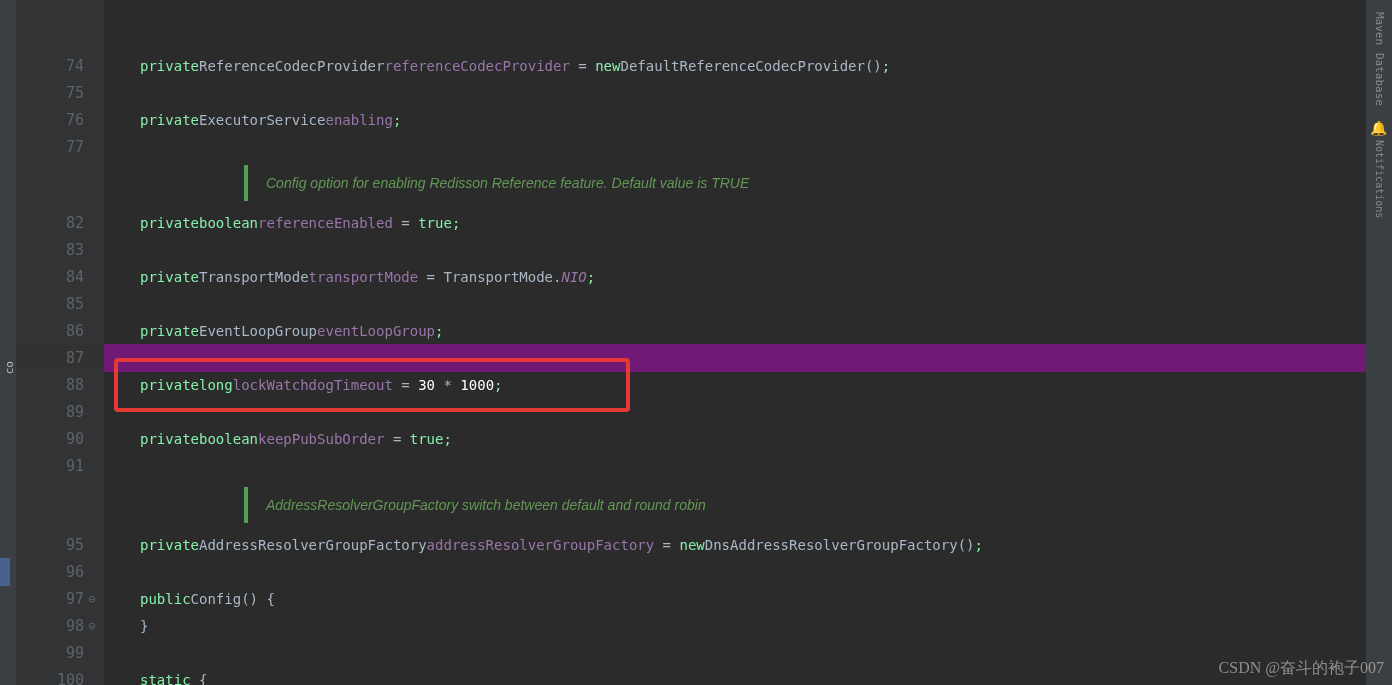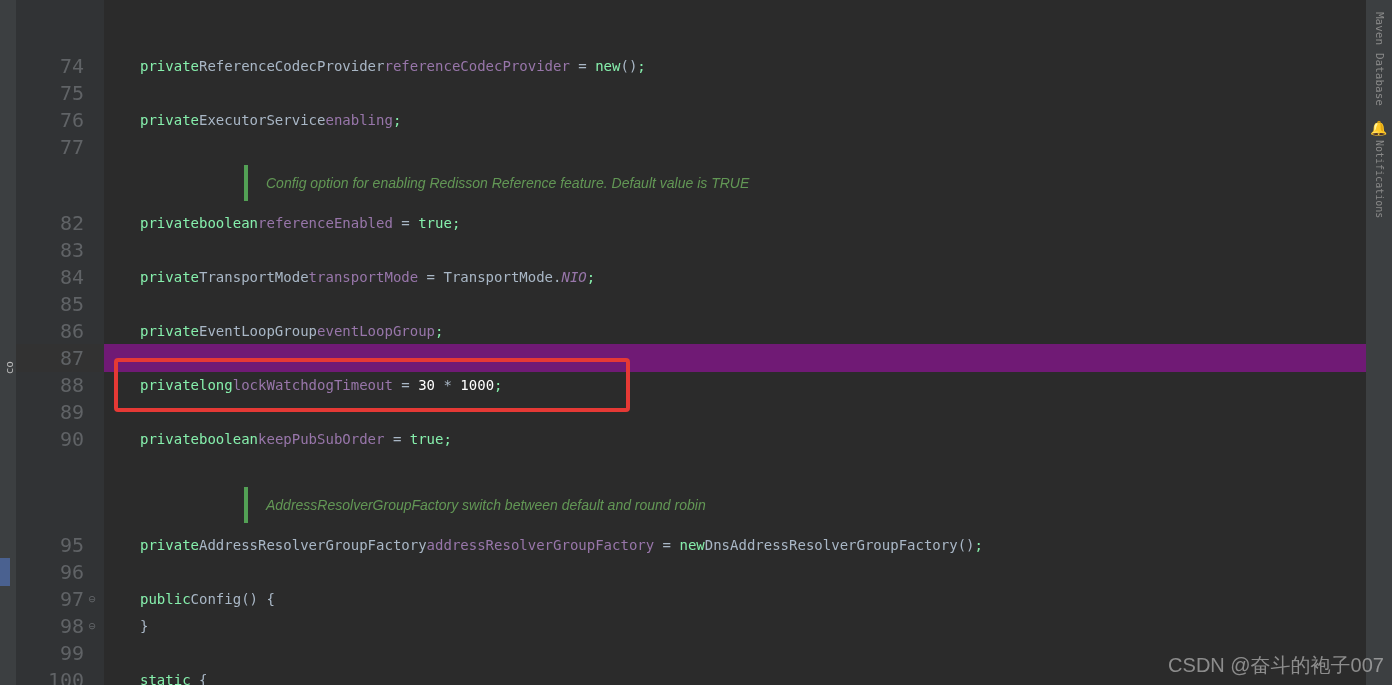--- a/index.html
+++ b/index.html
@@ -69,21 +69,21 @@
     display: flex;
     align-items: center;
   }
   .line-number {
     position: absolute;
     width: 88px; left: -88px;
     height: 100%;
     text-align: right;
     padding-right: 20px;
     color: #606366;
-    font-size: 20px;
+    font-size: 15px;
     display: flex;
     align-items: center;
     justify-content: flex-end;
     font-family: "Consolas", monospace;
   }
   .line-content {
     padding-left: 36px;
     white-space: pre;
     display: flex;
     align-items: center;
@@ -136,22 +136,22 @@
     font-size: 14px;
     display: flex;
     align-items: center;
     gap: 22px;
   }
   .reader-mode svg { stroke: #4caf50; }
   .watermark {
     position: absolute;
     right: 8px; bottom: 6px;
     color: rgba(220,220,220,0.55);
-    font-family: Liberation Sans, sans-serif;
-    font-size: 20px;
+    font-family: Liberation Serif, serif;
+    font-size: 16px;
     pointer-events: none;
   }
   .scroll-error-strip {
     position: absolute;
     right: 26px; top: 0;
     width: 12px; height: 100%;
     background: #313335;
   }
   .scroll-error-strip .mark {
     position: absolute; left: 1px; right: 1px; height: 2px;
@@ -195,21 +195,21 @@
       <path d="M3 8 L7 12 L13 4"></path>
       <path d="M7 8 L10 4" stroke-dasharray="2 1"></path>
     </svg>
 </div>
 
 <div class="editor">
 
 
   <div class="line-row" style="top:52px">
     <div class="line-number">74</div>
-    <div class="line-content"><span class="k">private</span> <span class="t">ReferenceCodecProvider</span> <span class="f">referenceCodecProvider</span><span> = </span><span class="k">new</span> <span>()</span><span class="k">;</span></div>
+    <div class="line-content"><span class="k">private</span> <span class="t">ReferenceCodecProvider</span> <span class="f">referenceCodecProvider</span><span> = </span><span class="k">new</span> <span class="t">DefaultReferenceCodecProvider</span><span>()</span><span class="k">;</span></div>
   </div>
 
   <div class="line-row" style="top:79px">
     <div class="line-number">75</div>
   </div>
 
   <div class="line-row" style="top:106px">
     <div class="line-number">76</div>
     <div class="line-content"><span class="k">private</span> <span class="t">ExecutorService</span> <span class="f">enabling</span><span class="k">;</span></div>
   </div>
@@ -256,20 +256,23 @@
 
   <div class="line-row" style="top:398px">
     <div class="line-number">89</div>
   </div>
 
   <div class="line-row" style="top:425px">
     <div class="line-number">90</div>
     <div class="line-content"><span class="k">private</span> <span class="k">boolean</span> <span class="f">keepPubSubOrder</span><span> = </span><span class="k">true</span><span class="k">;</span></div>
   </div>
 
+  <div class="line-row" style="top:452px">
+    <div class="line-number">91</div>
+  </div>
 
   <div class="doc-block" style="top:487px">
     <span class="c">AddressResolverGroupFactory switch between default and round robin</span>
   </div>
 
   <div class="line-row" style="top:531px">
     <div class="line-number">95</div>
     <div class="line-content"><span class="k">private</span> <span class="t">AddressResolverGroupFactory</span> <span class="f">addressResolverGroupFactory</span><span> = </span><span class="k">new</span> <span class="t">DnsAddressResolverGroupFactory</span><span>()</span><span class="k">;</span></div>
   </div>
 

